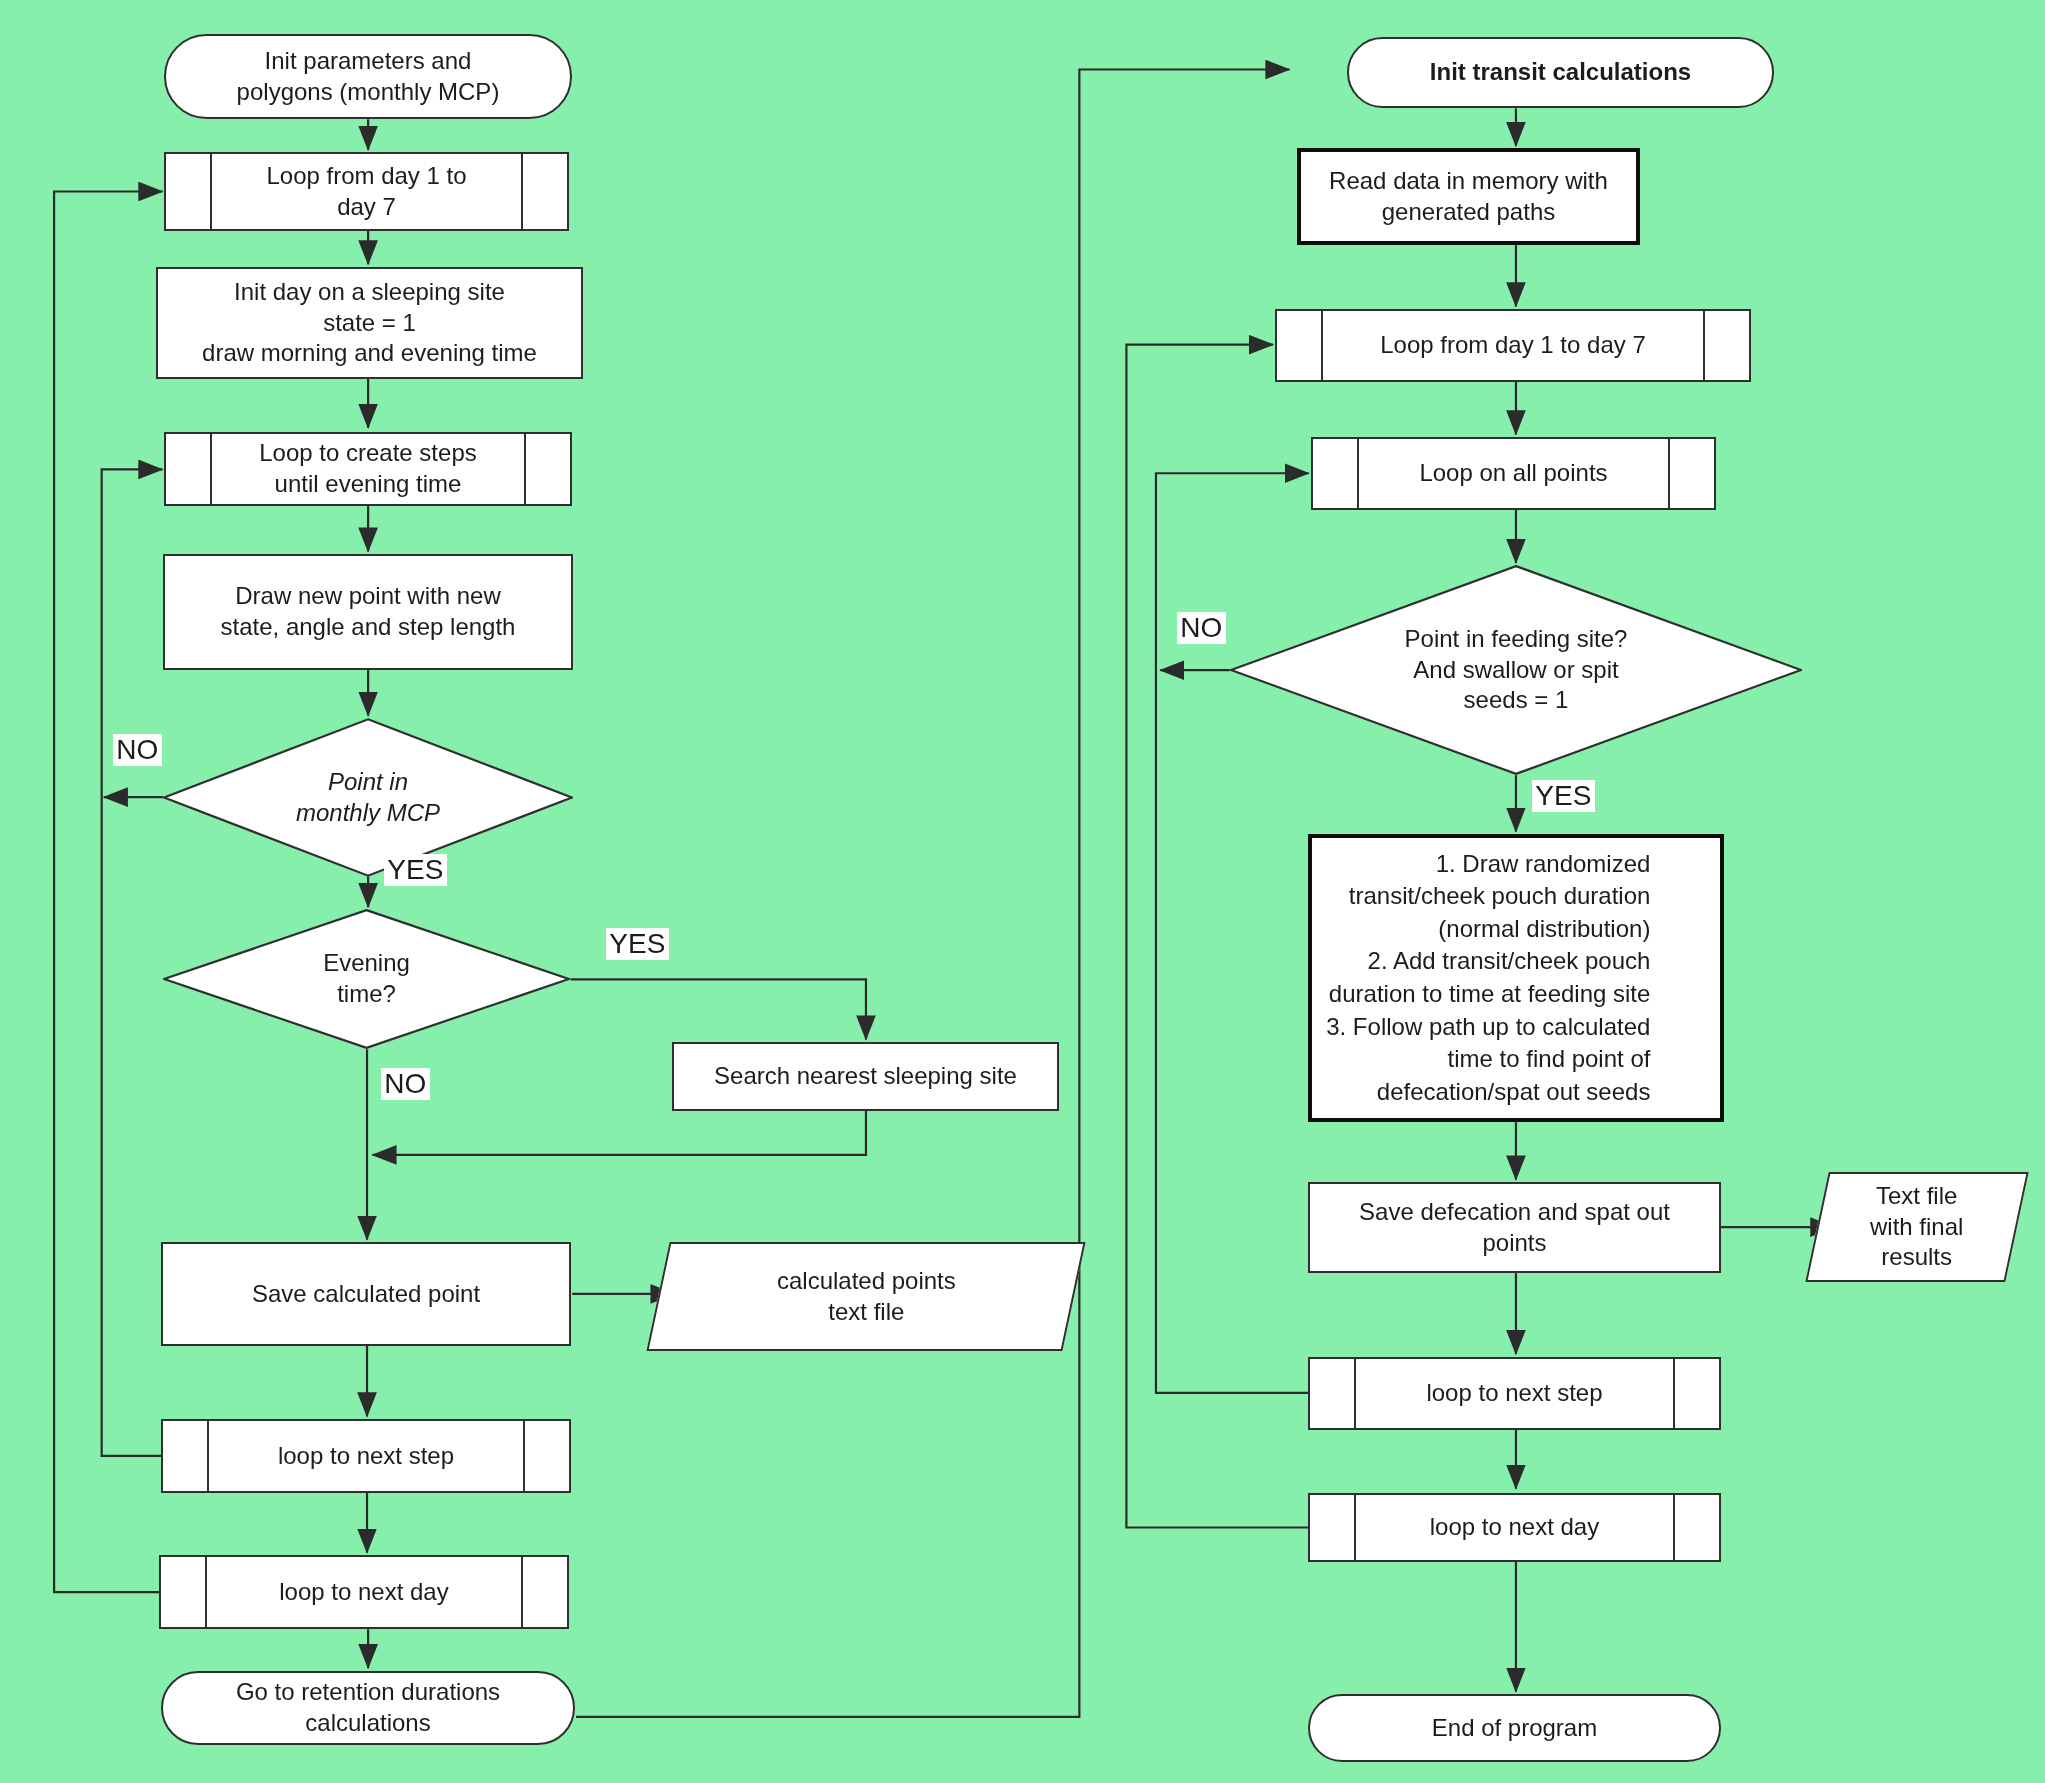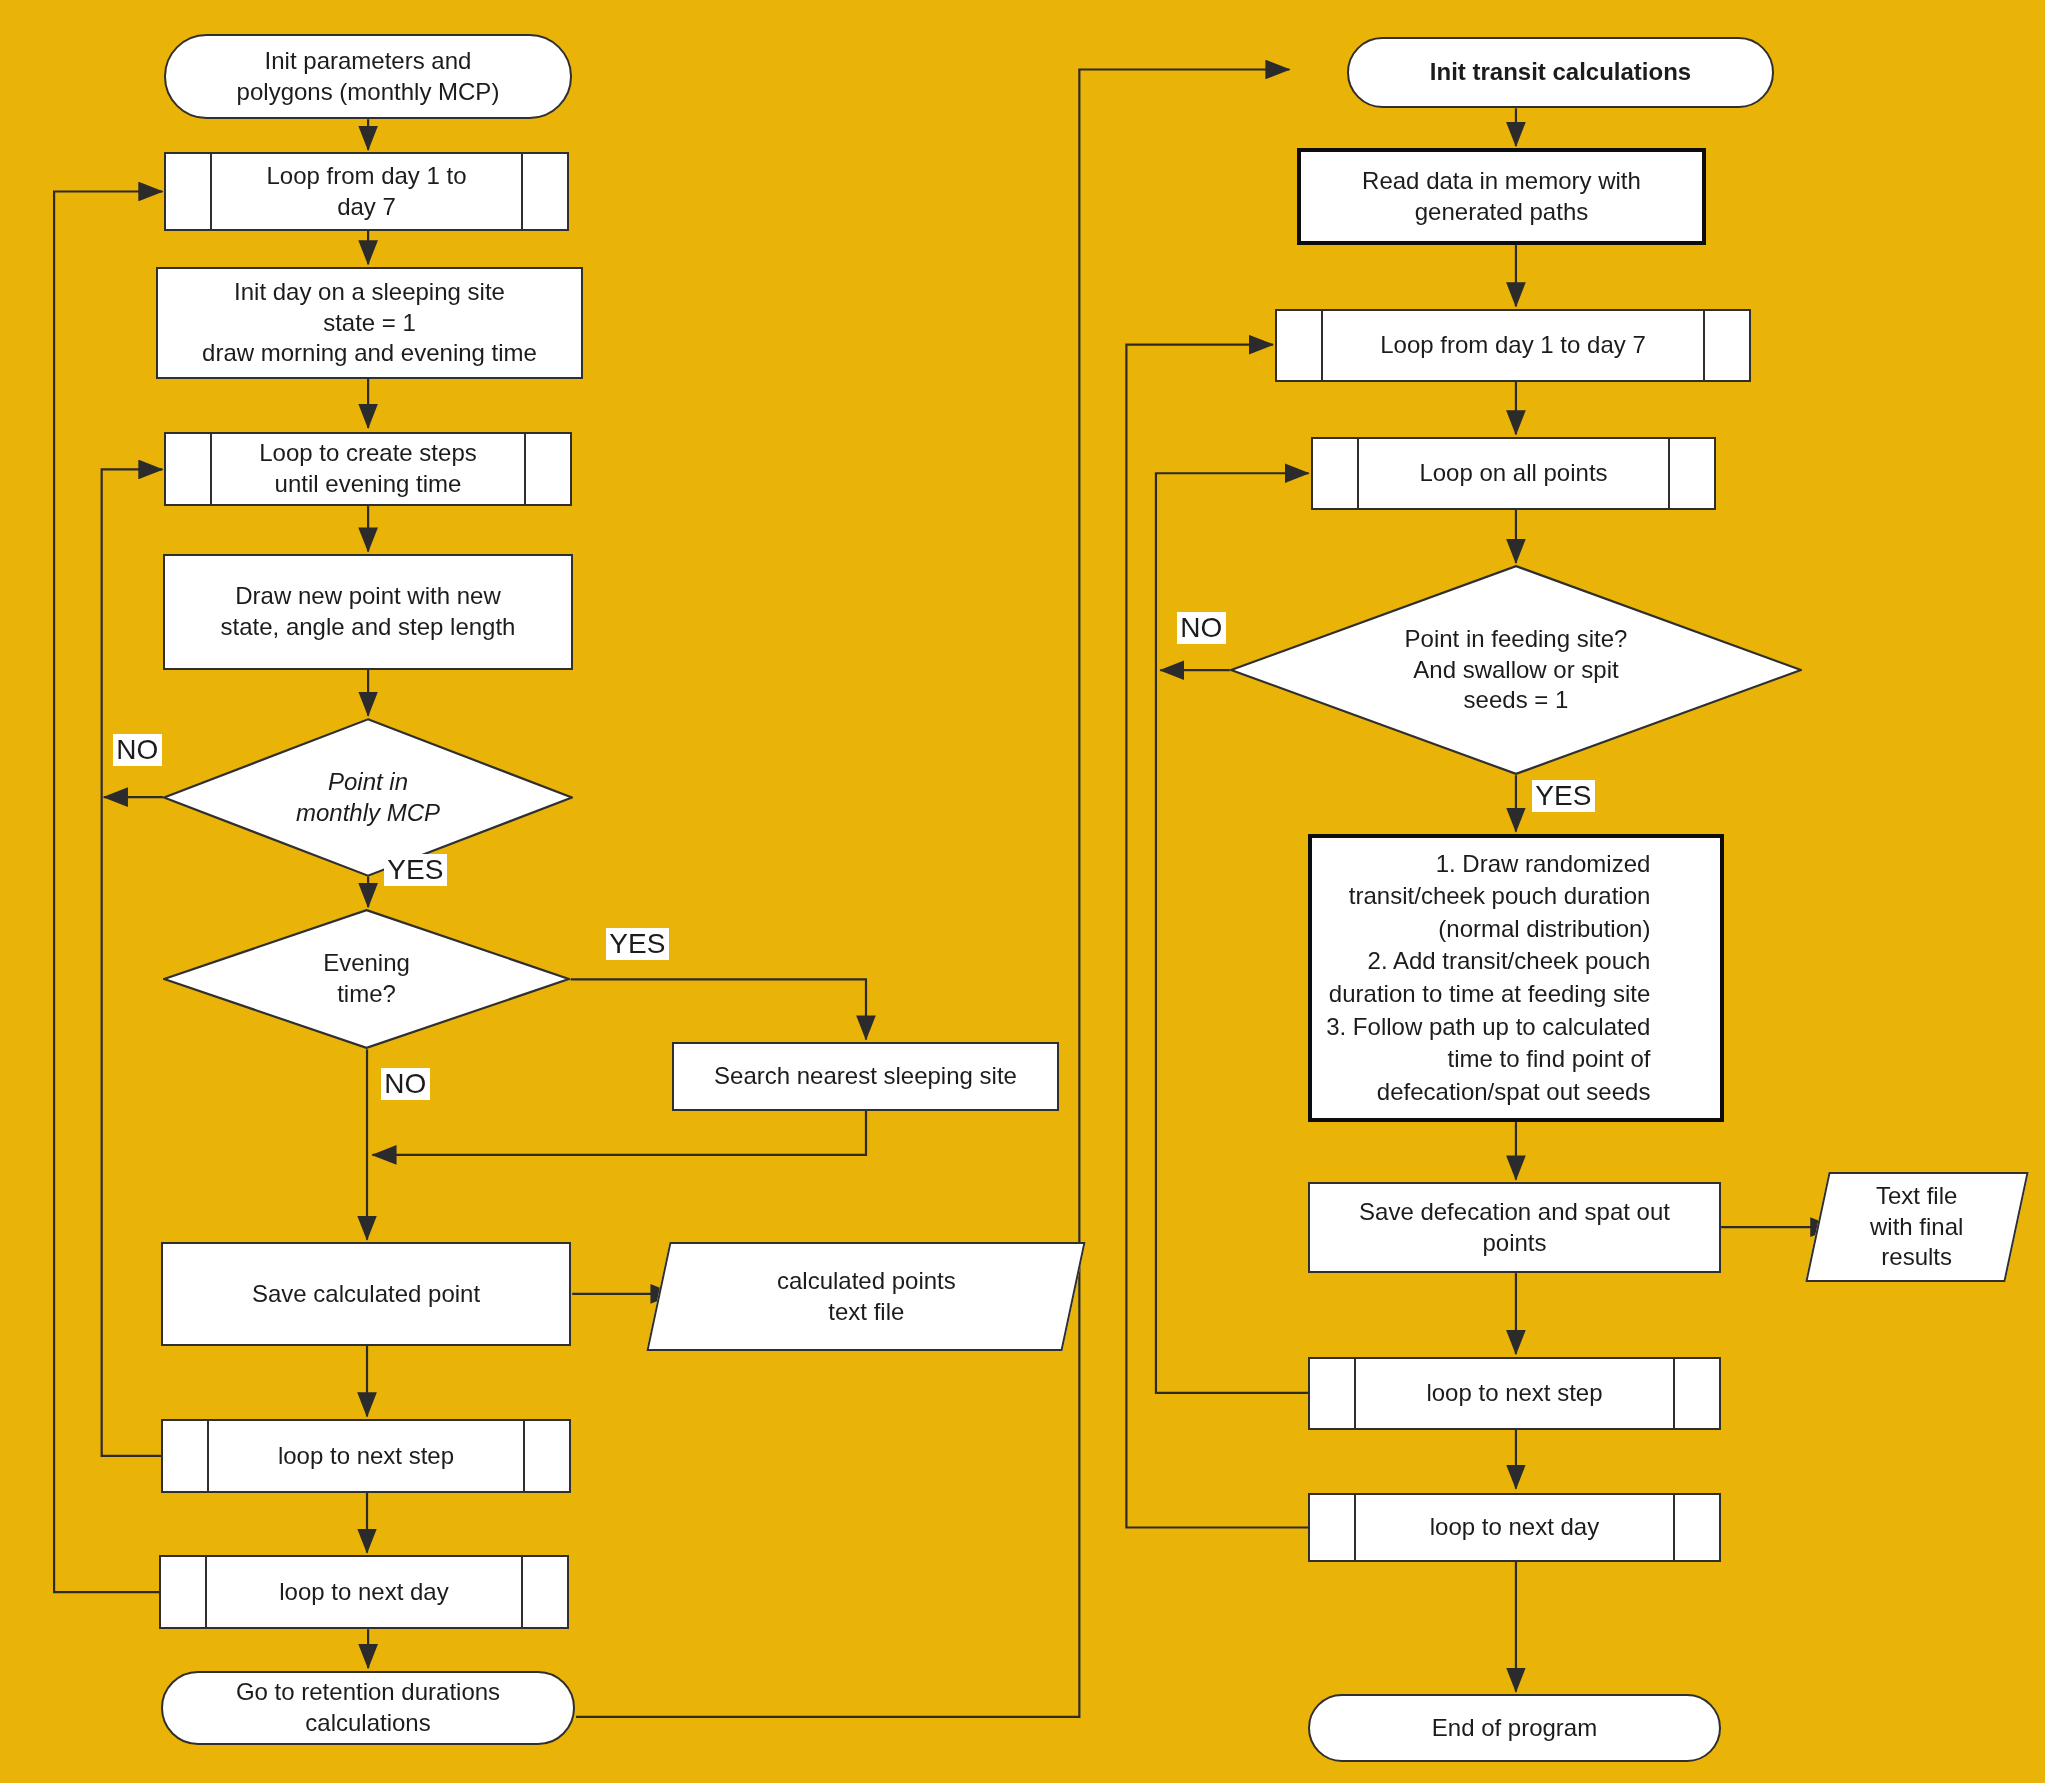--- a/index.html
+++ b/index.html
@@ -1,16 +1,16 @@
 <!DOCTYPE html>
 <html style="font-size:8.8px"><head>
 <meta charset="utf-8">
 <style>
   html,body{margin:0;padding:0;background:#ffffff;}
-  #stage{position:relative;width:2046px;height:1783px;background:#eab308;
+  #stage{position:relative;width:2046px;height:1783px;background:#86efac;
          font-family:"Liberation Sans","DejaVu Sans",sans-serif;color:#1c1c1c;overflow:hidden;}
   .wires{position:absolute;left:0;top:0;}
   .node{position:absolute;box-sizing:border-box;display:flex;align-items:center;justify-content:center;
         text-align:center;background:#ffffff;font-size:24px;line-height:1.28;}
   .lbl{white-space:pre-line;}
   .term{border:2.2px solid #2f2f2f;}
   .rect{border:2.7px solid #2f2f2f;}
   .bold-rect{border:4.9px solid #0d0d0d;}
   .pp{border:2.7px solid #2f2f2f;}
   .pp .bar{position:absolute;top:0;bottom:0;width:0;border-left:2.2px solid #2f2f2f;}
@@ -147,21 +147,21 @@
 
   <div class="edge-label" style="left:113px;top:734px;">NO</div>
   <div class="edge-label" style="left:384px;top:854px;">YES</div>
   <div class="edge-label" style="left:606px;top:928px;">YES</div>
   <div class="edge-label" style="left:381px;top:1068px;">NO</div>
 
   <div class="node term" style="left:1347px;top:37px;width:427px;height:71px;border-radius:36px;font-weight:bold;">
     <div class="lbl">Init transit calculations</div>
   </div>
 
-  <div class="node bold-rect" style="left:1297px;top:148px;width:409px;height:97px;">
+  <div class="node bold-rect" style="left:1297px;top:148px;width:343px;height:97px;">
     <div class="lbl">Read data in memory with
 generated paths</div>
   </div>
 
   <div class="node pp" style="left:1275px;top:309px;width:476px;height:73px;">
     <span class="bar l"></span>
     <span class="bar r"></span>
     <div class="lbl">Loop from day 1 to day 7</div>
   </div>
 

